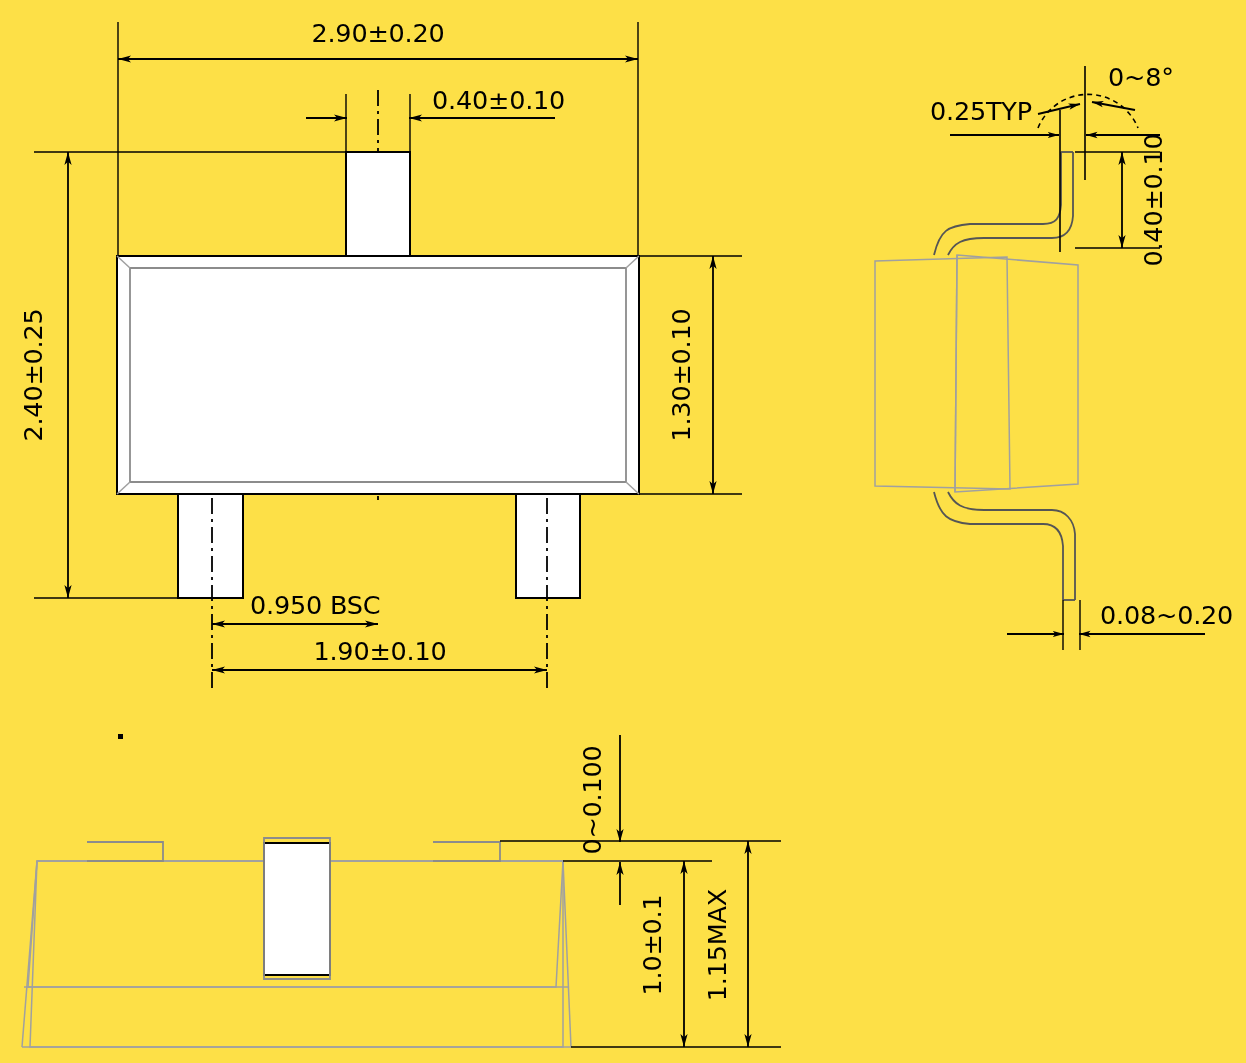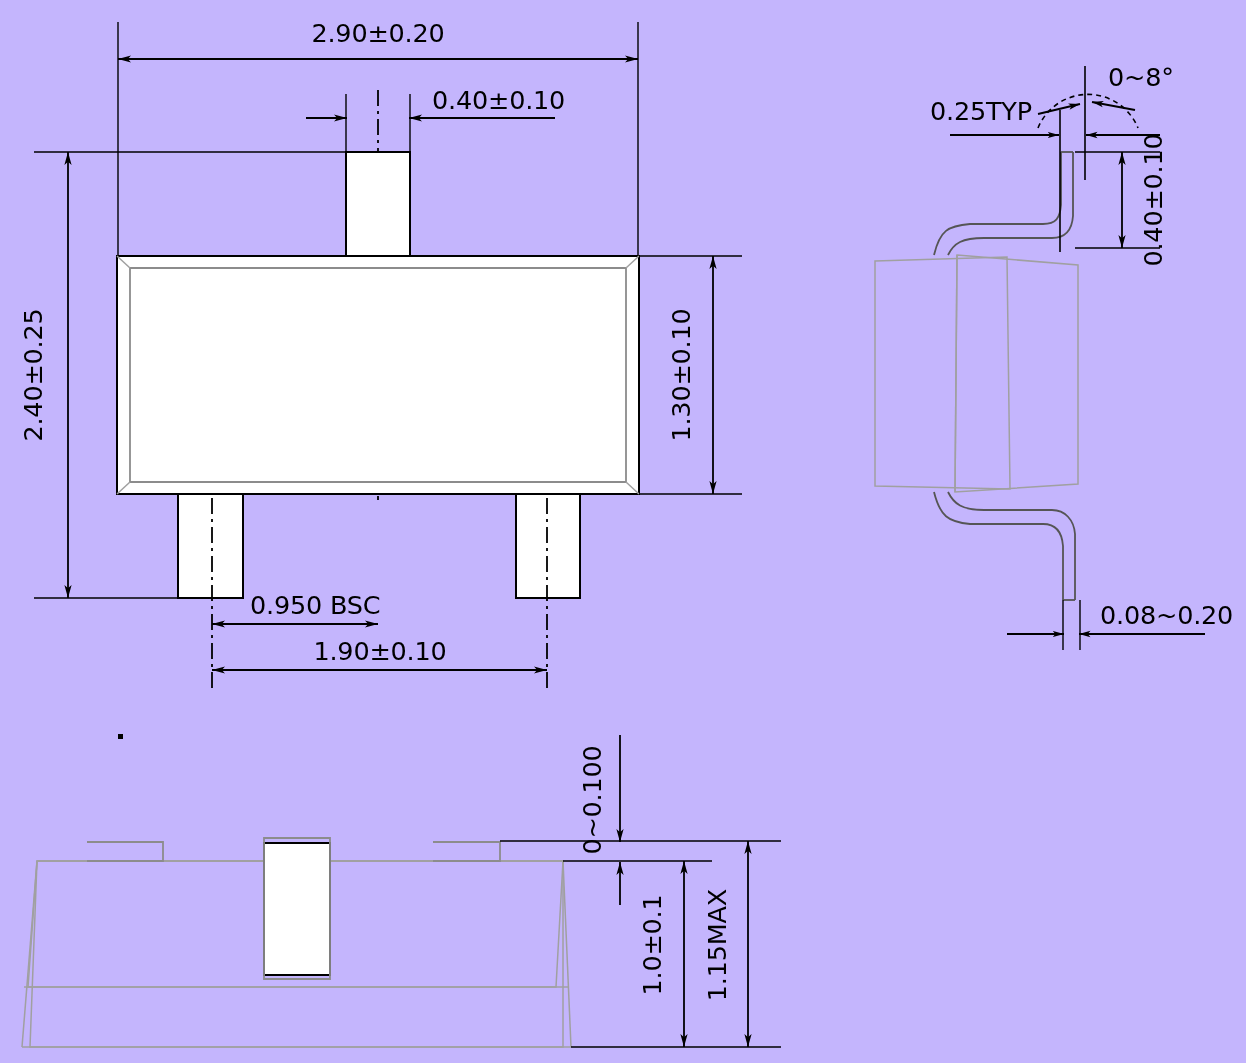--- a/index.html
+++ b/index.html
@@ -7,21 +7,21 @@
     padding: 0;
     background: #ffffff;
   }
   body {
     font-family: "DejaVu Sans", "Liberation Sans", sans-serif;
   }
   #drawing-root {
     position: relative;
     width: 1246px;
     height: 1063px;
-    background: #c4b5fd;
+    background: #fde047;
     overflow: hidden;
   }
   svg.canvas {
     position: absolute;
     top: 0; left: 0;
     width: 1246px;
     height: 1063px;
   }
   text {
     font-family: "DejaVu Sans", "Liberation Sans", sans-serif;

